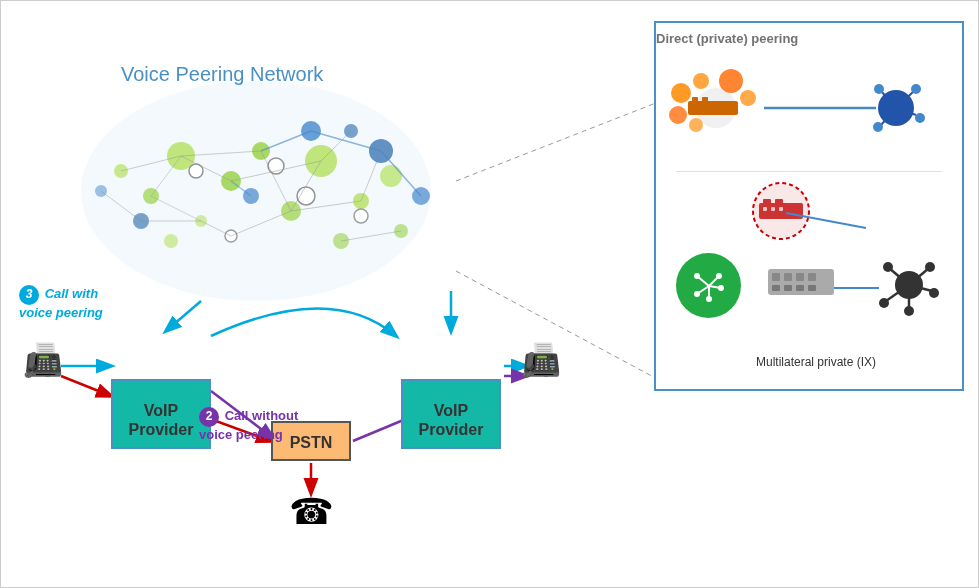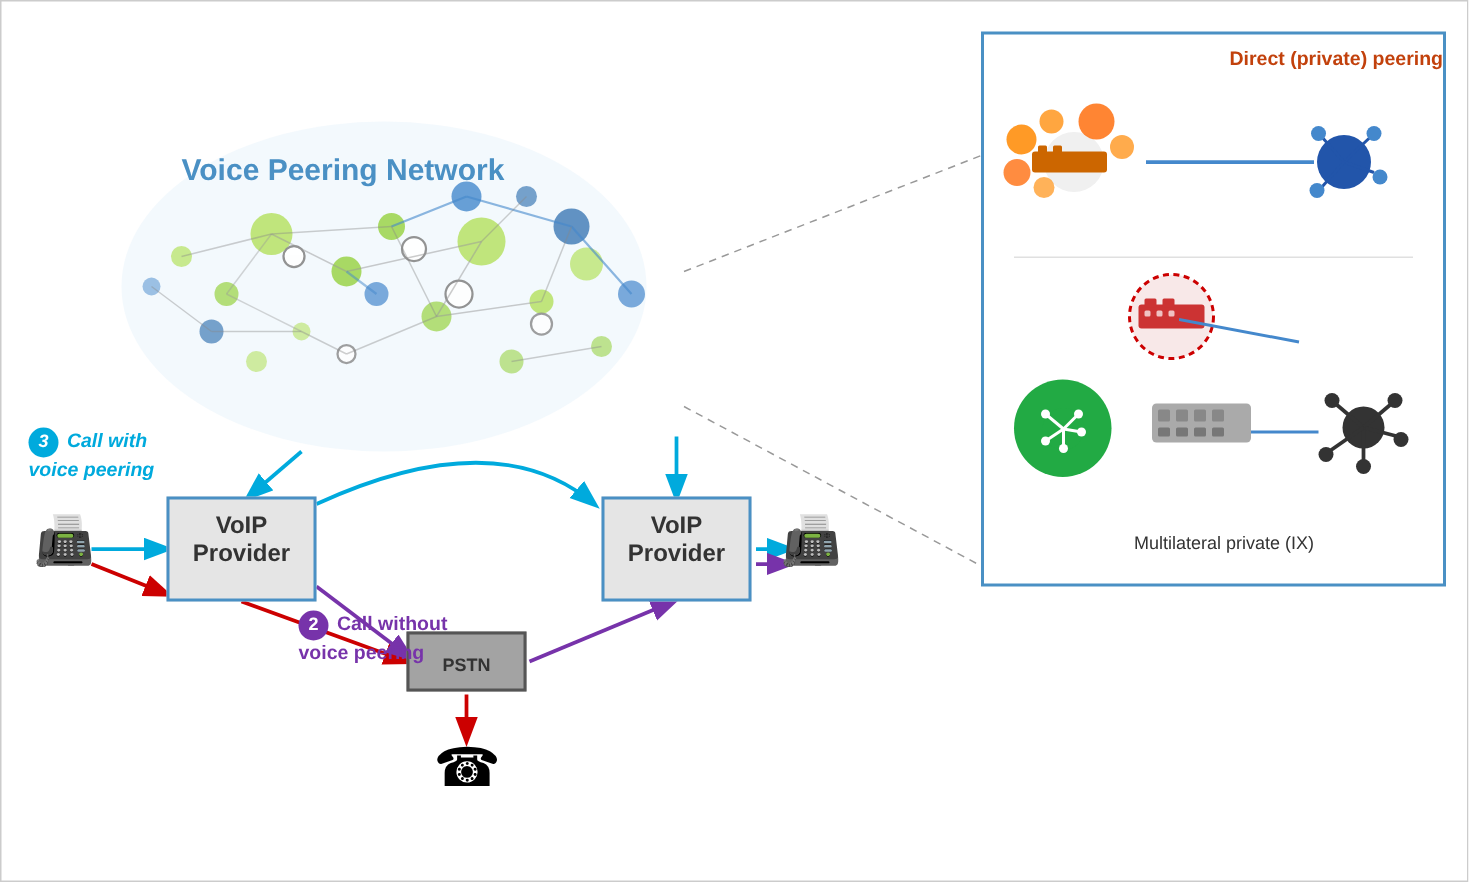--- a/index.html
+++ b/index.html
@@ -19,35 +19,35 @@
       border: 1px solid #ccc;
     }
 
     
     .main-title {
       position: absolute;
       top: 62px;
       left: 120px;
       font-size: 20px;
       color: #4a90c4;
-      font-weight: bold;
-      margin-top: 40px;
+      font-weight: normal;
     }
 
     
     .voip-box {
       position: absolute;
       border: 2px solid #4a90c4;
-      background: #e5e5e5;
+      background: #14b8a6;
       text-align: center;
-      padding: 8px 10px;
+      padding: 20px 10px;
       font-size: 16px;
       font-weight: bold;
       color: #333;
       line-height: 1.2;
+      margin-top: 48px;
     }
     .voip-box-left {
       left: 110px;
       top: 330px;
       width: 100px;
       height: 70px;
     }
     .voip-box-right {
       left: 400px;
       top: 330px;
@@ -56,24 +56,24 @@
     }
 
     
     .pstn-box {
       position: absolute;
       left: 270px;
       top: 420px;
       width: 80px;
       height: 40px;
       border: 2px solid #555;
-      background: #a3a3a3;
+      background: #fdba74;
       text-align: center;
       line-height: 40px;
-      font-size: 12px;
+      font-size: 16px;
       font-weight: bold;
       color: #333;
     }
 
     
     .phone-icon {
       position: absolute;
       font-size: 32px;
     }
     .phone-left {
@@ -284,21 +284,21 @@
   </div>
 
 
   <div class="label-call-without">
     <span class="num-circle num-purple">2</span>
     <span>Call without<br>voice peering</span>
   </div>
 
   <div class="peering-panel">
 
-    <div style="position:absolute; top:8px; left:0; right:0; text-align:right; font-size:13px; color:#c2410c; font-weight:bold;">Direct (private) peering</div>
+    <div style="position:absolute; top:8px; left:0; right:0; text-align:left; font-size:13px; color:#737373; font-weight:bold;">Direct (private) peering</div>
 
     <svg style="position:absolute; top:30px; left:10px; width:290px; height:100px;" xmlns="http://www.w3.org/2000/svg">
 
       <circle cx="50" cy="55" r="20" fill="#f0f0f0"></circle>
 
       <rect x="22" y="48" width="50" height="14" rx="2" fill="#cc6600"></rect>
       <rect x="26" y="44" width="6" height="6" rx="1" fill="#cc6600"></rect>
       <rect x="36" y="44" width="6" height="6" rx="1" fill="#cc6600"></rect>
 
       <circle cx="15" cy="40" r="10" fill="#ff8800" opacity="0.85"></circle>

